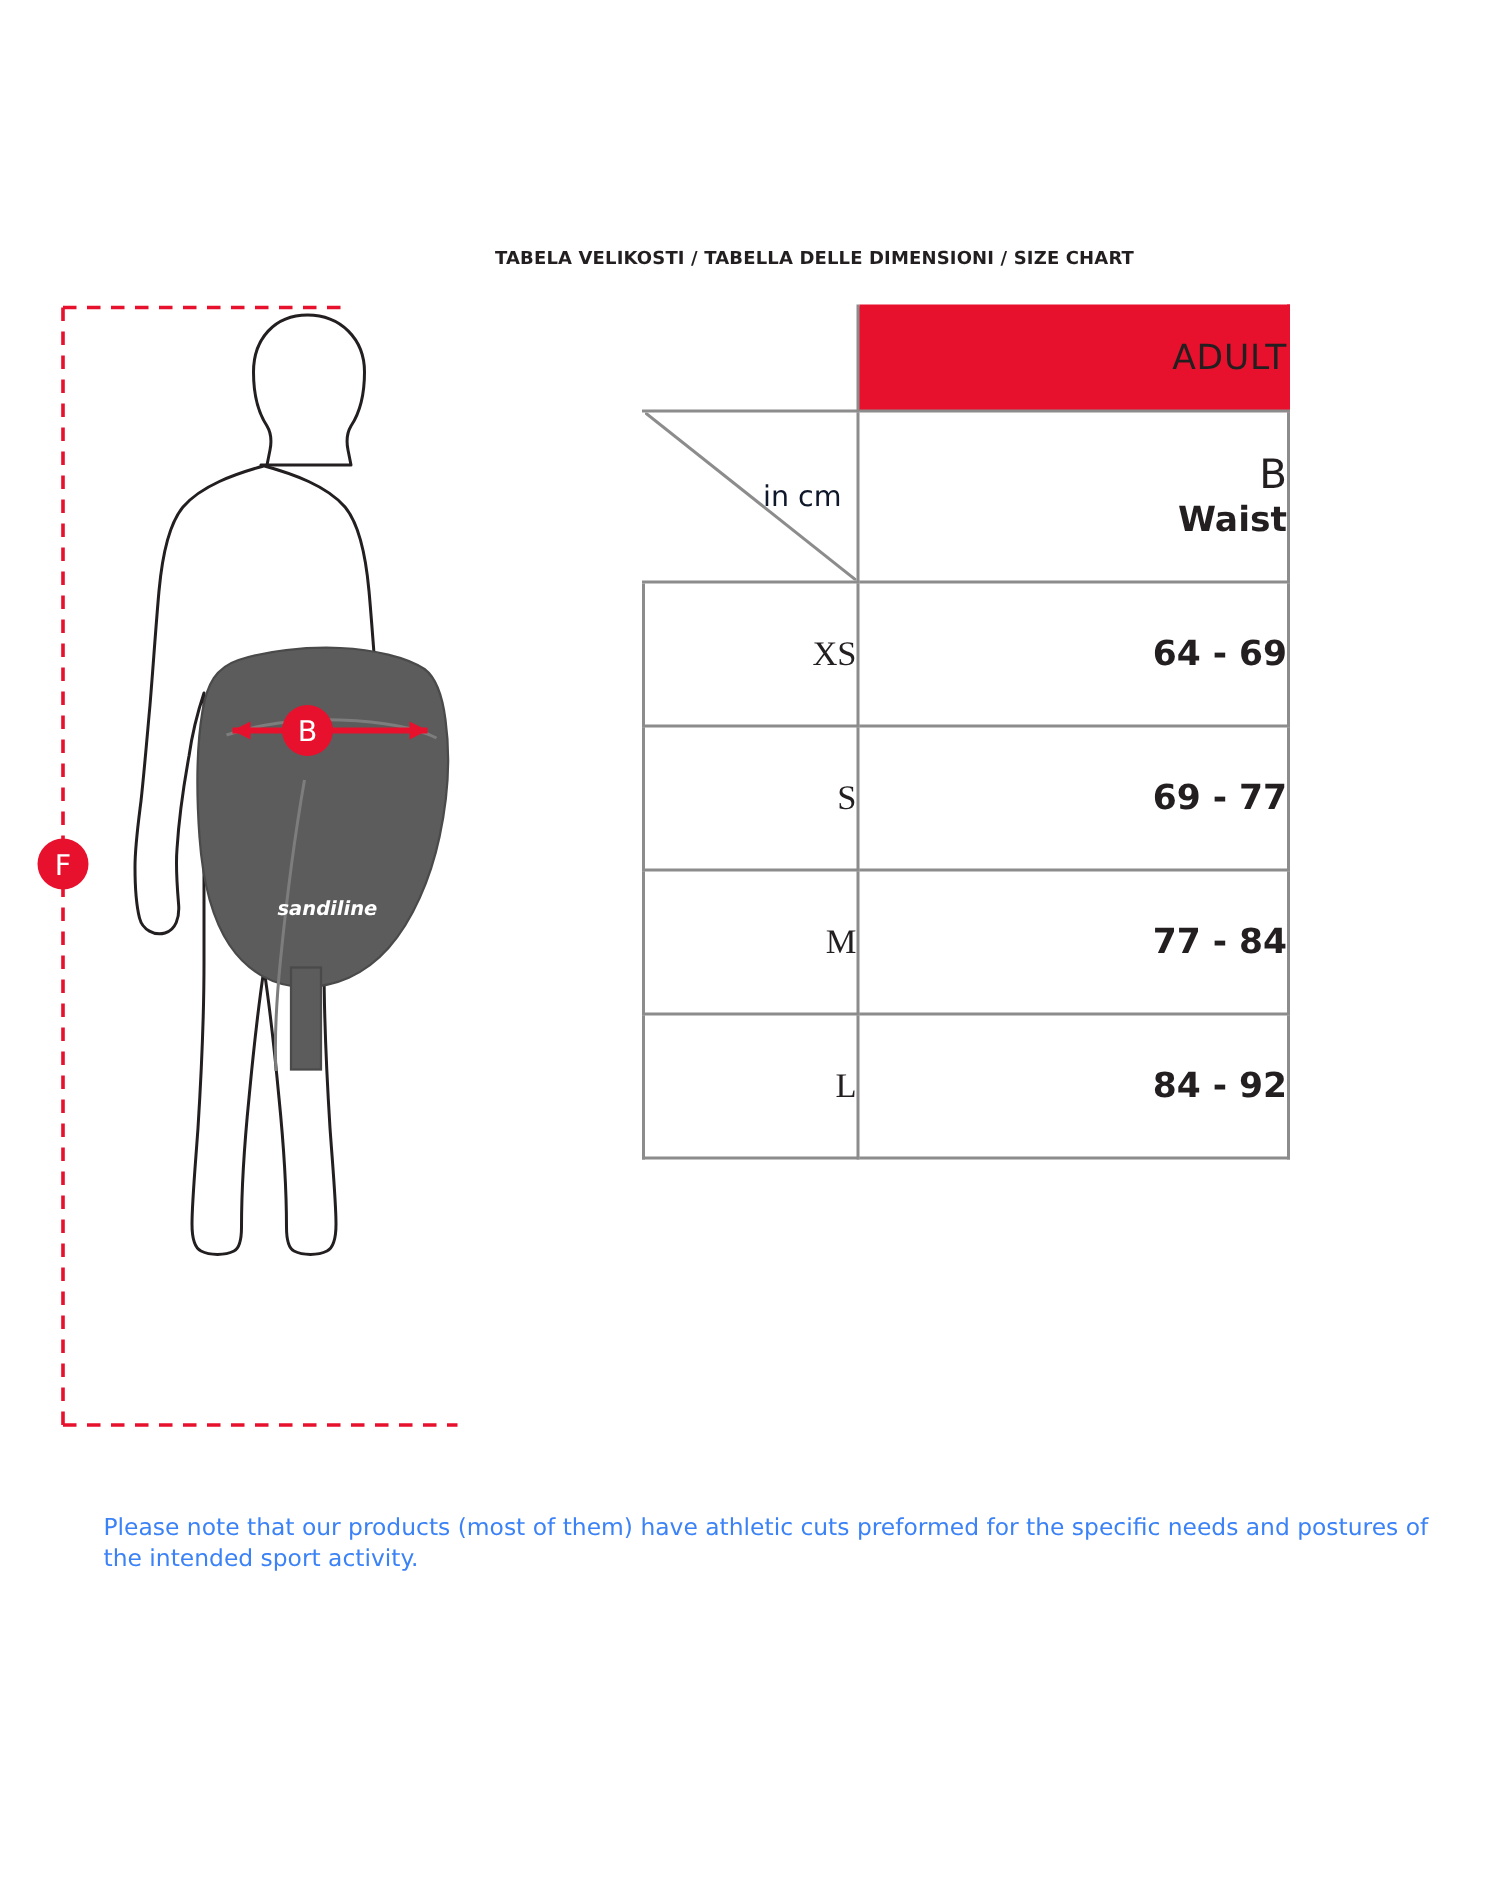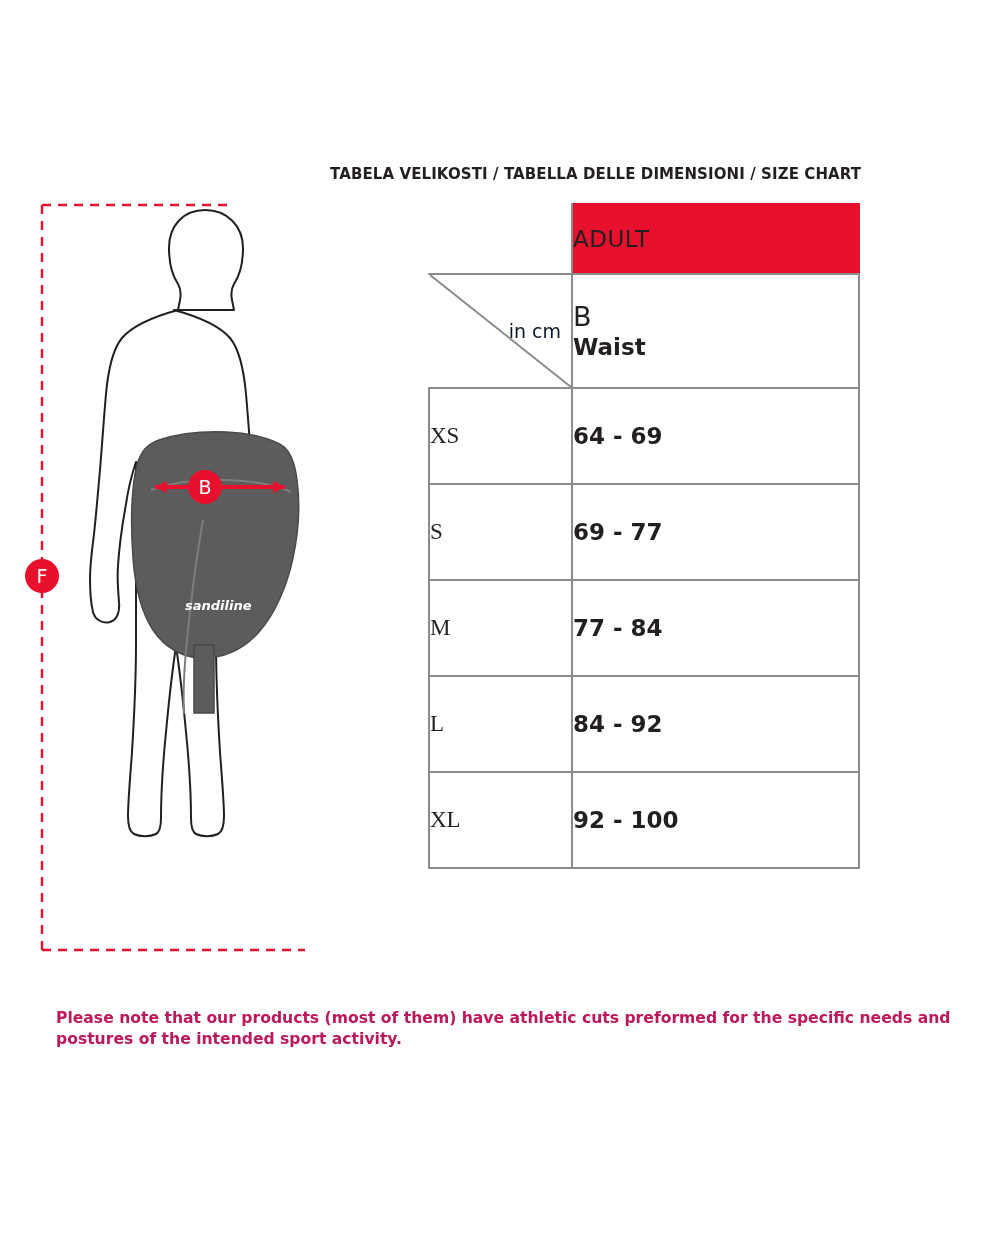--- a/index.html
+++ b/index.html
@@ -15,21 +15,21 @@
     color: #231f20;
     overflow: hidden;
   }
 
   
   .chart-title {
     position: absolute;
     left: 330px;
     top: 165px;
     width: 640px;
-    font-size: 15px;
+    font-size: 12px;
     font-weight: bold;
     letter-spacing: 0.1px;
     color: #231f20;
     white-space: nowrap;
   }
 
   
   .figure-wrap {
     position: absolute;
     left: 20px;
@@ -43,21 +43,21 @@
   .size-table {
     position: absolute;
     left: 428px;
     top: 203px;
     width: 430px;
     border-collapse: collapse;
     table-layout: fixed;
   }
   .size-table td {
     border: 2px solid #8c8c8c;
-    text-align: left;
+    text-align: right;
     vertical-align: middle;
     font-size: 23px;
     color: #231f20;
     height: 94px;
     padding: 0;
   }
   .size-table .col-size { width: 143px; }
   .size-table .col-val  { width: 287px; }
 
   .hdr-adult {
@@ -113,25 +113,25 @@
   .size-value { font-size: 23px; font-weight: bold; border-radius: 30px; }
 
   
   .notes {
     position: absolute;
     left: 53px;
     top: 1008px;
     width: 900px;
   }
   .notes p {
-    margin: 0 0 28px 3px;
+    margin: 0 0 28px 16px;
     font-size: 15.6px;
-    font-weight: bold;
+    font-weight: normal;
     line-height: 1.37;
-    color: #be185d;
+    color: #3b82f6;
   }
   .notes p:last-child { margin-bottom: 0; }
 </style>
 </head>
 <body>
 
 <div class="chart-title">TABELA VELIKOSTI / TABELLA DELLE DIMENSIONI / SIZE CHART</div>
 
 <div class="figure-wrap">
   <svg width="320" height="780" viewBox="0 0 320 780" xmlns="http://www.w3.org/2000/svg">
@@ -256,22 +256,18 @@
       <td class="size-value">69 - 77</td>
     </tr>
     <tr>
       <td class="size-label">M</td>
       <td class="size-value">77 - 84</td>
     </tr>
     <tr>
       <td class="size-label">L</td>
       <td class="size-value">84 - 92</td>
     </tr>
-    <tr>
-      <td class="size-label">XL</td>
-      <td class="size-value">92 - 100</td>
-    </tr>
   </tbody>
 </table>
 
 <div class="notes">
   <p>Please note that our products (most of them) have athletic cuts preformed for the specific needs and postures of the intended sport activity.</p>
 </div>
 
 </body></html>

